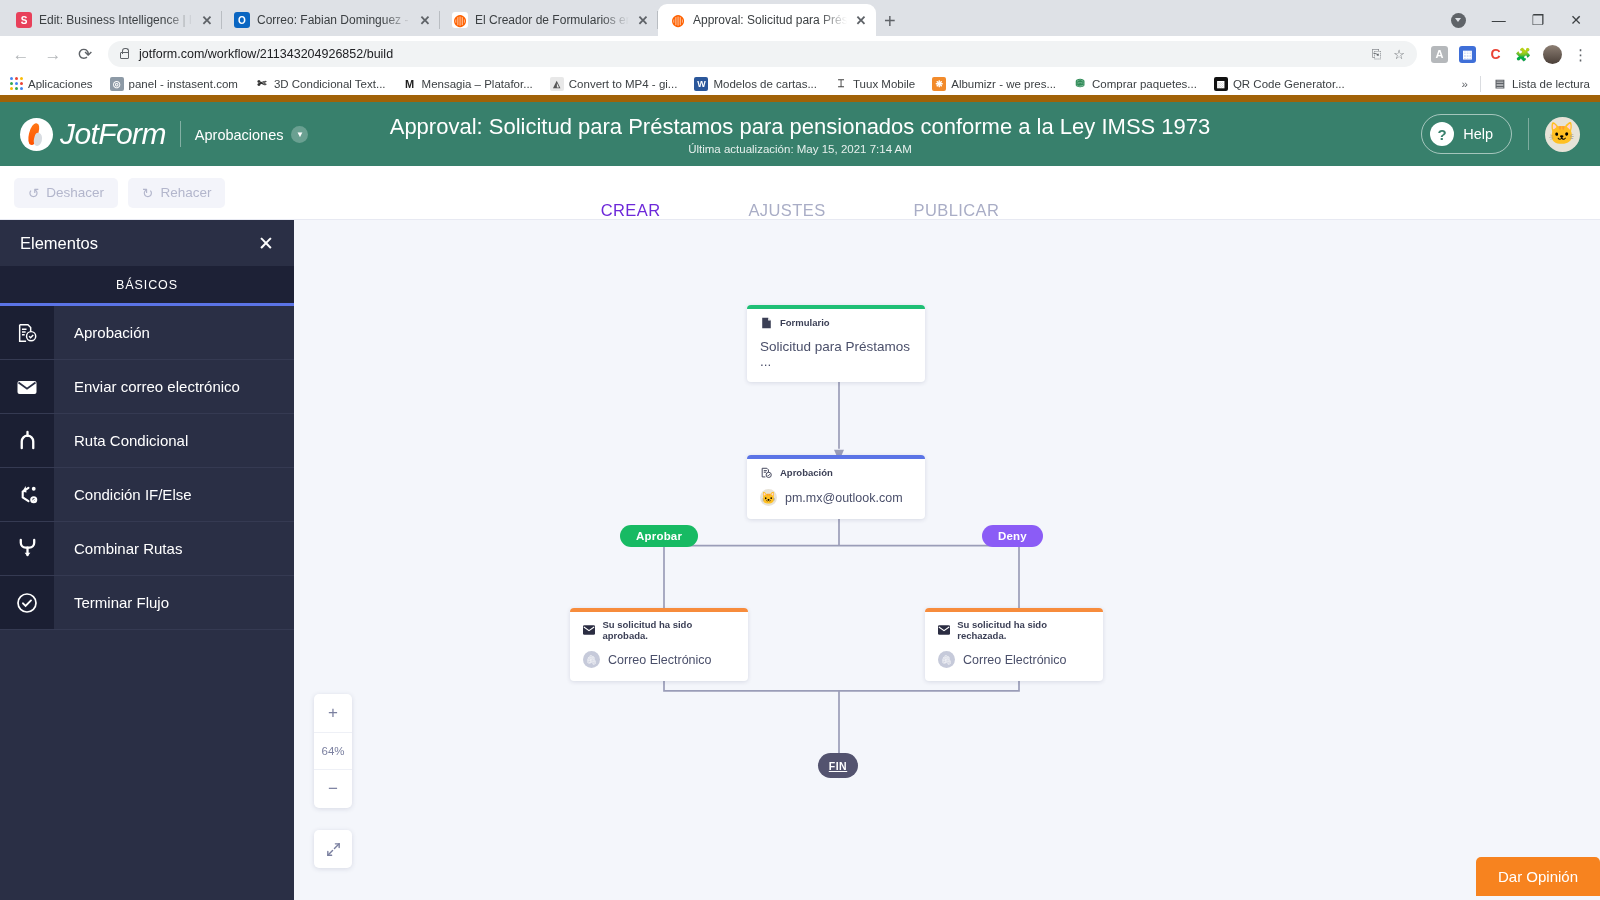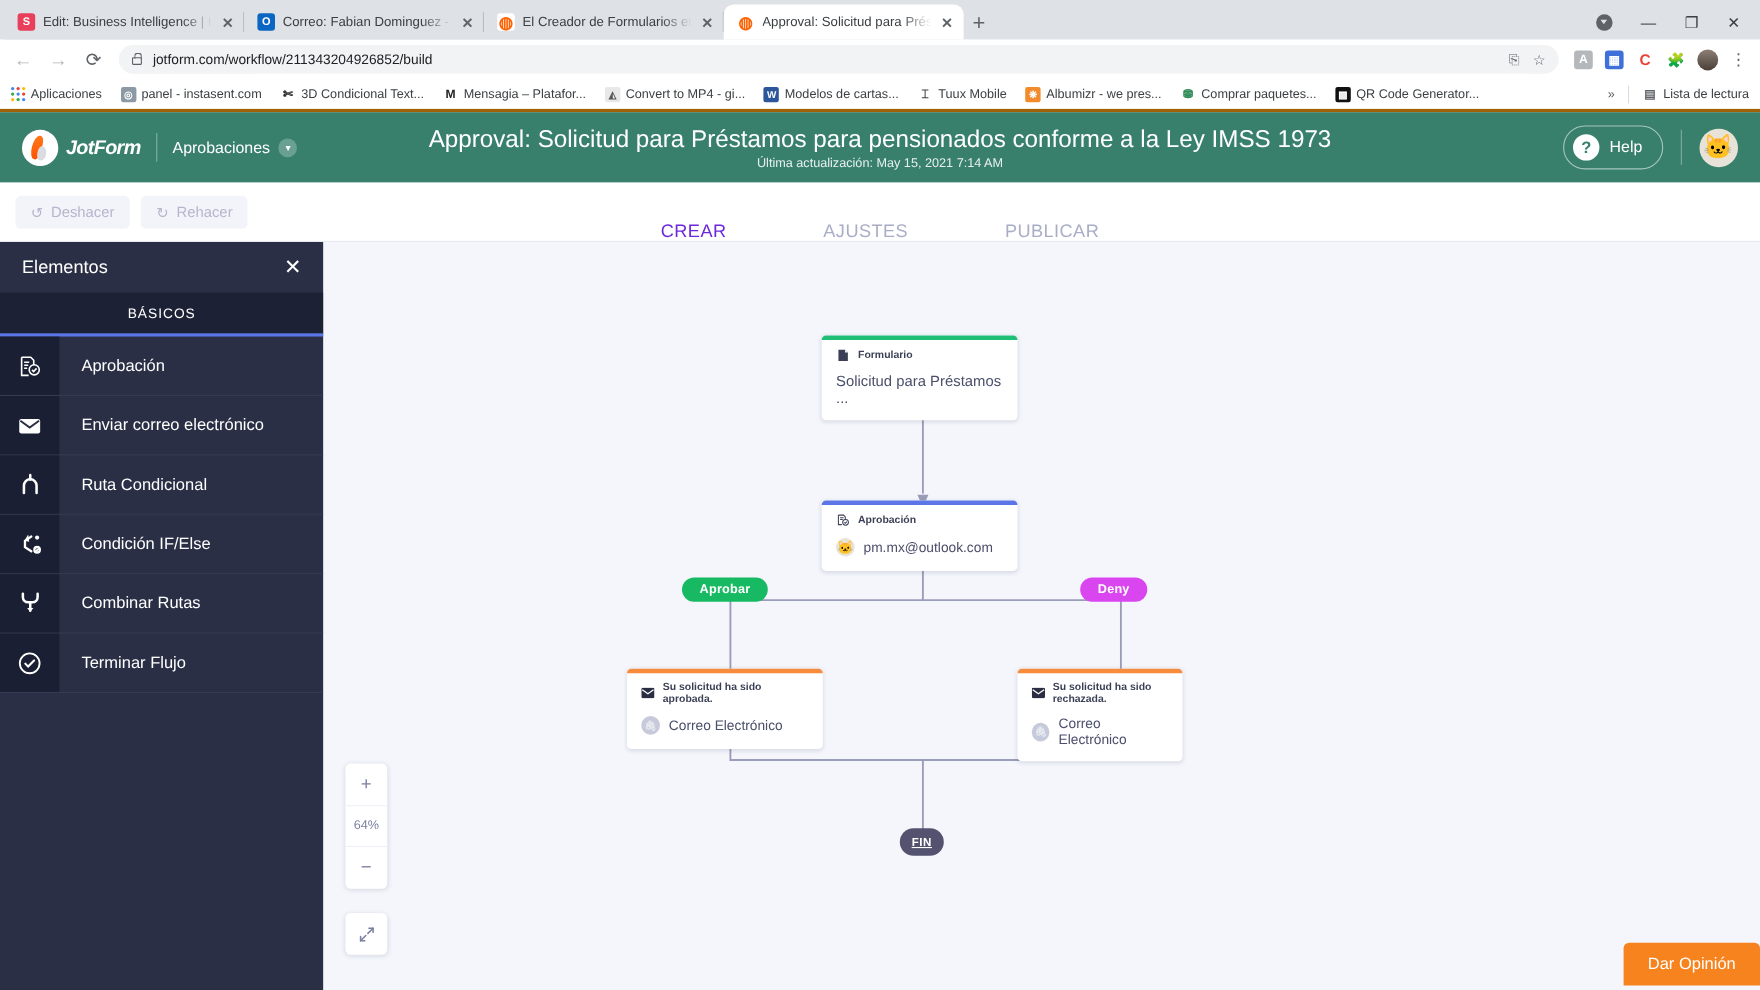--- a/index.html
+++ b/index.html
@@ -63,21 +63,21 @@
   .lock { width: 9px; height: 7px; border: 1.4px solid #5f6368; border-radius: 1px; position: relative; margin-top:3px;}
   .lock:before { content:""; position: absolute; width: 5px; height: 5px; border: 1.4px solid #5f6368;
     border-bottom: none; border-radius: 3px 3px 0 0; left: 0.6px; top: -5px; }
   .omni-actions { display: flex; align-items: center; gap: 12px; margin-left:auto; }
   .ext-row { display: flex; align-items: center; gap: 11px; }
   .ext-ico { width: 17px; height: 17px; border-radius: 3px; font-size: 11px; display:flex;align-items:center;justify-content:center; color:#fff; font-weight:bold;}
   .avatar-sm { width: 19px; height: 19px; border-radius: 50%; background: linear-gradient(#8d7f74,#4a3f38); }
   .kebab { color:#5f6368; font-size:15px; letter-spacing:0; line-height:0.6;}
 
   .bookmarks {
-    height: 30px; background: #fff; border-bottom: 3px solid #a16207;
+    height: 30px; background: #fff; border-bottom: 7px solid #a16207;
     display: flex; align-items: center; padding: 0 10px; gap: 17px;
     font-size: 11.5px; color: #3c4043; flex: 0 0 30px;
   }
   .bm { display: flex; align-items: center; gap: 5px; white-space: nowrap; }
   .bm-ico { width: 14px; height: 14px; border-radius: 2px; display:flex; align-items:center; justify-content:center; font-size:9px; color:#fff; font-weight:bold;}
   .apps-grid { display:grid; grid-template-columns: repeat(3,3px); grid-gap:2px; }
   .apps-grid i { width:3px;height:3px;border-radius:50%;background:#4285f4; display:block;}
   .apps-grid i:nth-child(2){background:#ea4335}.apps-grid i:nth-child(3){background:#fbbc05}
   .apps-grid i:nth-child(4){background:#34a853}.apps-grid i:nth-child(5){background:#4285f4}
   .apps-grid i:nth-child(6){background:#ea4335}.apps-grid i:nth-child(7){background:#fbbc05}
@@ -98,21 +98,21 @@
     width: 33px; height: 33px; border-radius: 50%; background: #fff; position: relative; overflow:hidden;
   }
   .jf-mark:before {
     content:""; position:absolute; width: 9px; height: 22px; background: linear-gradient(160deg,#ff7a18,#ff5000);
     left: 9px; top: 5px; border-radius: 60% 40% 45% 55%; transform: rotate(14deg);
   }
   .jf-mark:after {
     content:""; position:absolute; width: 8px; height: 13px; background:#d9dde2;
     left: 14px; top: 15px; border-radius: 40% 60% 50% 50%; transform: rotate(14deg);
   }
-  .jf-word { color:#fff; font-size: 18px; font-weight: bold; font-style: italic; letter-spacing:-0.6px;}
+  .jf-word { color:#fff; font-size: 30px; font-weight: normal; font-style: italic; letter-spacing:-0.6px;}
   .brand-sep { width:1px; height:26px; background: rgba(255,255,255,.38); }
   .brand-menu { display:flex; align-items:flex-end; gap:8px; color:#fff; font-size:14.5px;}
   .chev-circle {
     width:17px;height:17px;border-radius:50%;background:rgba(255,255,255,.25);
     display:flex;align-items:center;justify-content:center;font-size:8px;color:#fff;
   }
   .header-center {
     position:absolute; left:0; right:0; top:0; bottom:0;
     display:flex; flex-direction:column; align-items:center; justify-content:center; gap:3px;
   }
@@ -200,21 +200,21 @@
     width:17px;height:17px;border-radius:50%;background:#c6cada; color:#fff;
     display:flex;align-items:center;justify-content:center; font-size:9px;
   }
   .avatar-node { width:17px;height:17px;border-radius:50%;background:#e7e3d8; display:flex;align-items:center;justify-content:center;font-size:12px;overflow:hidden;}
 
   .pill {
     position:absolute; border-radius: 13px; color:#fff; font-size:11.5px; font-weight:bold;
     padding: 5px 16px; letter-spacing:.2px;
   }
   .pill.approve { background:#17ba63; }
-  .pill.deny { background:#d946ef; }
+  .pill.deny { background:#8b5cf6; }
 
   .fin {
     position:absolute; width:40px;height:25px; border-radius:13px; background:#53536f;
     color:#fff; font-size:10.5px; font-weight:bold; display:flex;align-items:center;justify-content:center;
     letter-spacing:.5px;
   }
 
   
   .zoomctl {
     position:absolute; left: 20px; bottom: 92px; width:38px; background:#fff; border-radius:5px;
@@ -547,21 +547,21 @@
                 </svg>
             </span>
             <span>Su solicitud ha sido aprobada.</span>
           </div>
           <div class="node-main small">
             <span class="round-ico">🖇</span>
             <span>Correo Electrónico</span>
           </div>
         </div>
 
-        <div class="node orange" style="left:631px; top:388px; width:150px;">
+        <div class="node orange" style="left:631px; top:388px; width:178px;">
           <div class="node-kicker">
             <span class="mini-ico">
               <svg width="12" height="10" viewBox="0 0 14 11">
                   <rect width="14" height="11" rx="1.5" fill="#2b2d42"></rect>
                   <path d="M1 2l6 4.2L13 2" stroke="#fff" stroke-width="1.3" fill="none"></path>
                 </svg>
             </span>
             <span>Su solicitud ha sido rechazada.</span>
           </div>
           <div class="node-main small">

